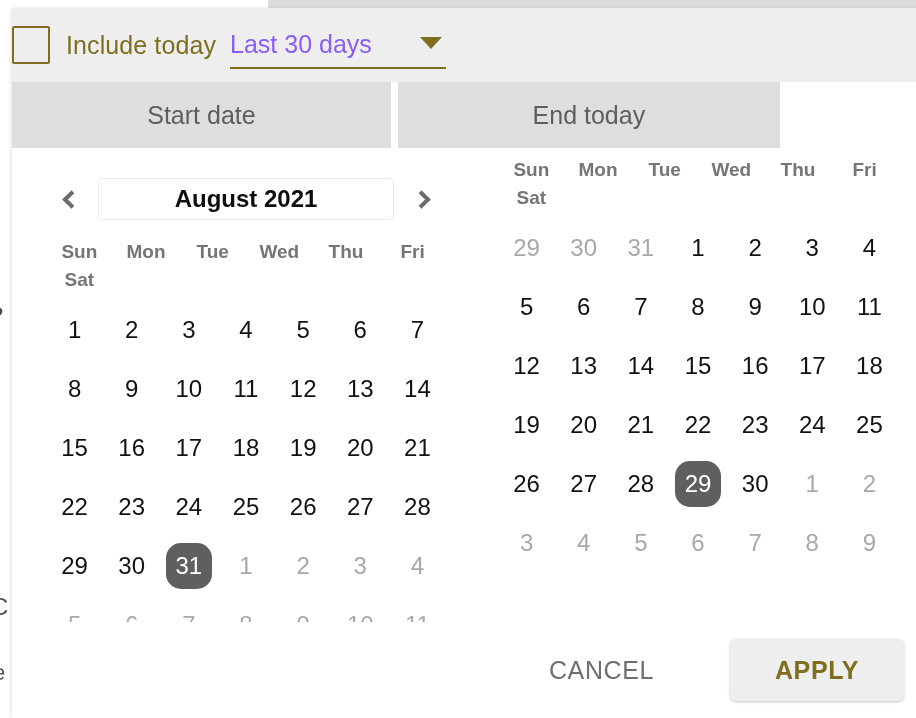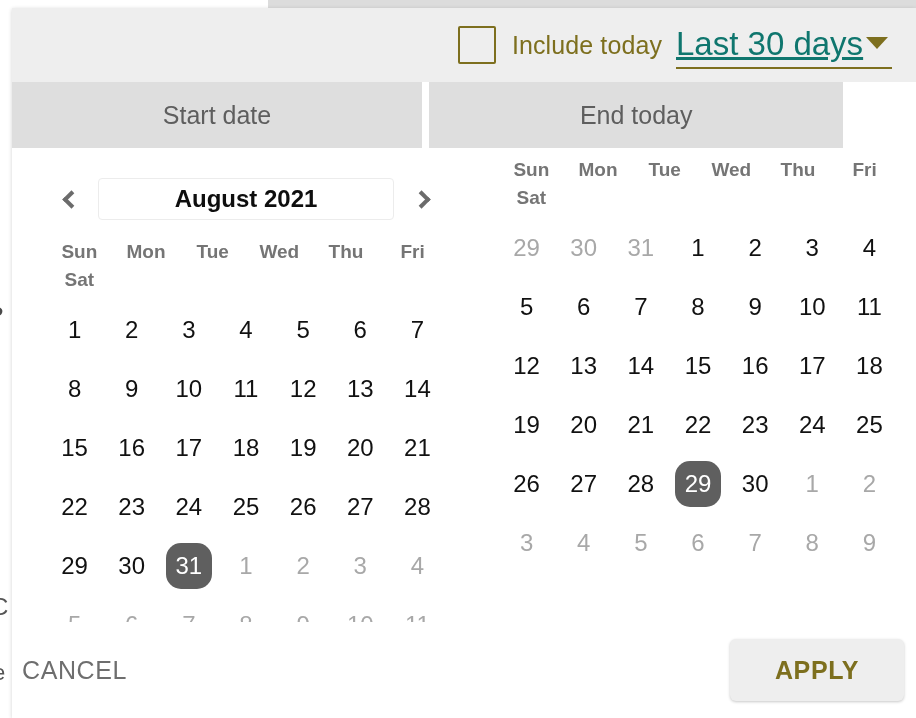--- a/index.html
+++ b/index.html
@@ -61,21 +61,20 @@
   }
 
   
   .toolbar {
     position: absolute;
     left: 0; top: 0;
     width: 904px; height: 74px;
     background: #eeeeee;
     display: flex;
     align-items: center;
-    justify-content: flex-end;
     padding-right: 24px;
   }
   .chk-wrap {
     display: flex;
     align-items: center;
     gap: 0px;
   }
   .checkbox {
     width: 38px; height: 38px;
     border: 2px solid #7d6f1e;
@@ -93,40 +92,39 @@
   .range-select {
     margin-left: 14px;
     position: relative;
     width: 216px;
     height: 48px;
     border-bottom: 2px solid #7d6f1e;
     display: flex;
     align-items: center;
   }
   .range-value {
-    color: #0f766e;
-    font-size: 33px;
+    color: #8b5cf6;
+    font-size: 25px;
     white-space: nowrap;
-    text-decoration: underline;
   }
   .caret {
     position: absolute;
     right: 4px;
     top: 16px;
     width: 0; height: 0;
     border-left: 11px solid transparent;
     border-right: 11px solid transparent;
     border-top: 12px solid #7d6f1e;
   }
 
   
   .tabs {
     position: absolute;
     left: 0; top: 74px;
-    width: 831px; height: 66px;
+    width: 768px; height: 66px;
     background: #0369a1;
     display: flex;
   }
   .tab {
     height: 66px;
     background: #dedede;
     display: flex;
     align-items: center;
     justify-content: center;
     color: #5e5e5e;
@@ -237,21 +235,21 @@
   }
 
   
   .footer {
     position: absolute;
     left: 0; bottom: 0;
     width: 904px; height: 96px;
     background: #ffffff;
     display: flex;
     align-items: center;
-    justify-content: space-between;
+    justify-content: flex-end;
     padding-right: 12px;
     gap: 66px;
   }
   .btn-cancel {
     background: transparent;
     border: none;
     color: #6e6e6e;
     font-size: 25px;
     letter-spacing: 0.6px;
     font-family: "Liberation Sans", sans-serif;

